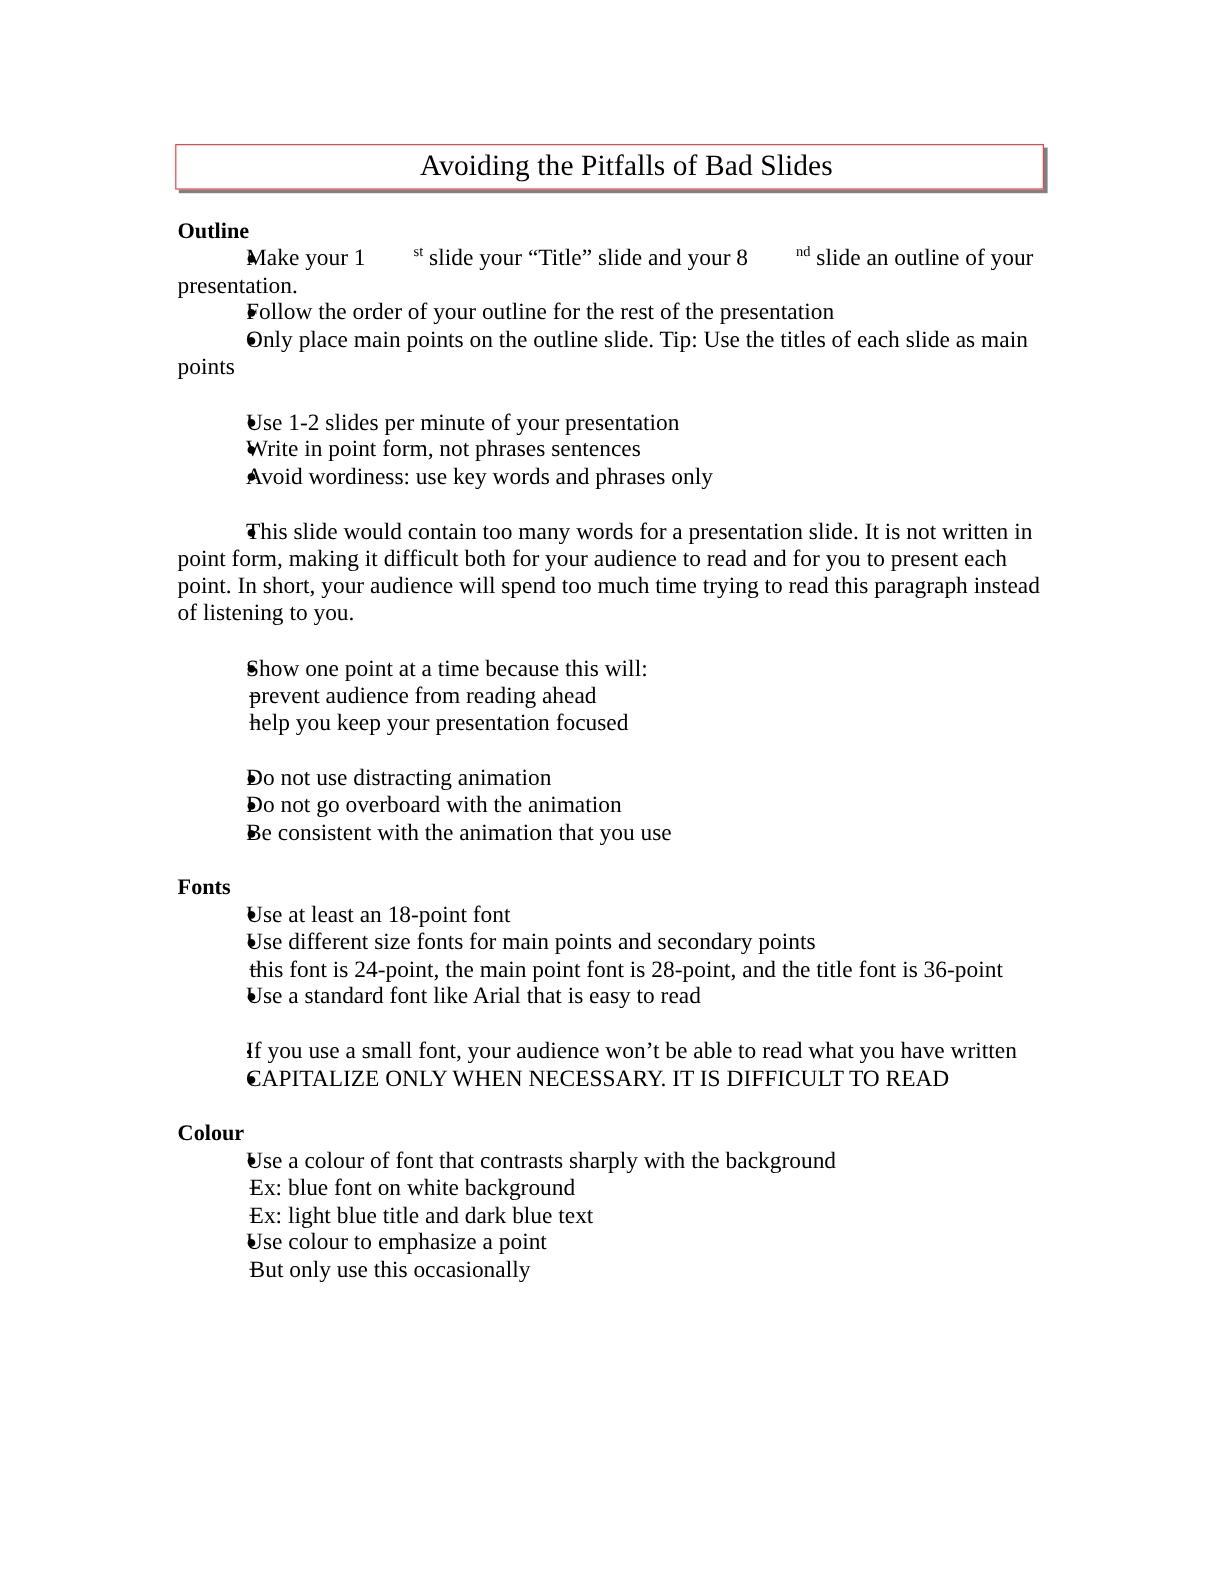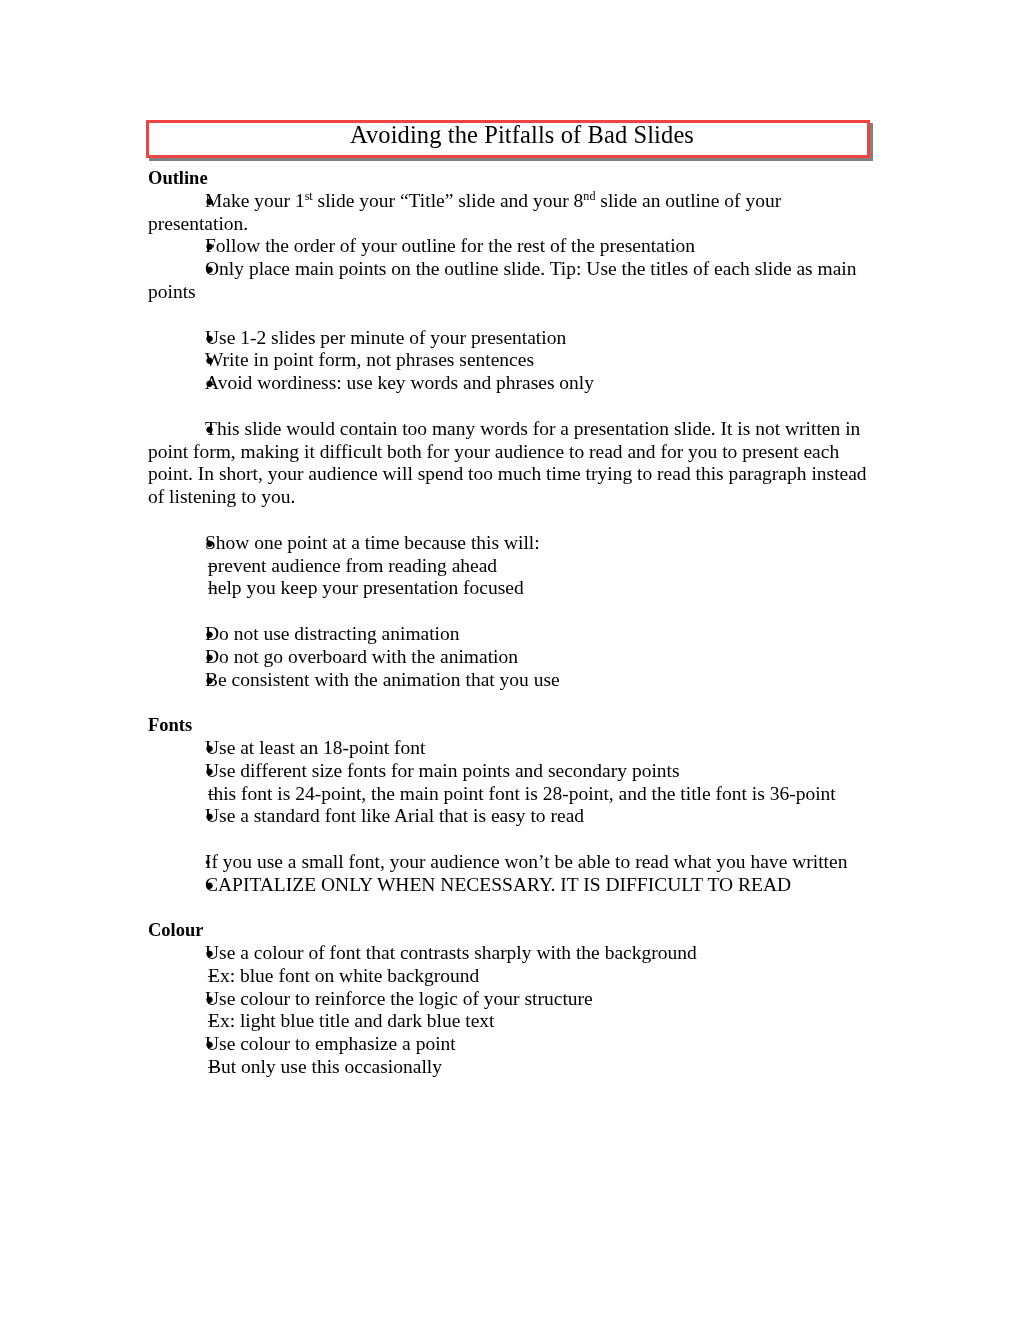--- a/index.html
+++ b/index.html
@@ -24,40 +24,41 @@
   }
 
   
   .title-box {
     position: absolute;
     left: 146px;
     top: 120px;
     width: 724px;
     height: 38px;
     box-sizing: border-box;
-    border: 3px solid #ef4444;
+    border: 1px solid #ef4444;
     background: #ffffff;
     box-shadow: 3px 3px 0 0 #808080;
     display: flex;
+    align-items: center;
     justify-content: center;
     padding-left: 28px;
   }
   .title-text {
     font-size: 24.5px;
     line-height: 1;
     font-weight: normal;
     letter-spacing: 0.1px;
     white-space: nowrap;
   }
 
   
   .content {
     position: absolute;
     left: 148px;
-    top: 167px;
+    top: 182px;
     width: 730px;
     font-size: 19.5px;
     line-height: 22.8px;
   }
 
   .section-heading {
     font-weight: bold;
     font-size: 18.5px;
     line-height: 22.8px;
     margin: 0;
@@ -121,20 +122,21 @@
     text-indent: 60px;
   }
   .item.runover .marker {
     left: 0;
   }
 
   sup {
     font-size: 0.62em;
     vertical-align: super;
     line-height: 0;
+    margin-left: 40px;
   }
 </style>
 </head>
 <body>
 
 <div class="page">
 
   <div class="title-box">
     <div class="title-text">Avoiding the Pitfalls of Bad Slides</div>
   </div>
@@ -165,19 +167,18 @@
       <div class="item runover"><span class="marker marker-bullet"></span><span>Use different size fonts for main points and secondary points</span></div>
       <div class="item runover dash"><span class="marker marker-dash"></span><span>this font is 24-point, the main point font is 28-point, and the title font is 36-point</span></div>
       <div class="item runover"><span class="marker marker-bullet"></span><span>Use a standard font like Arial that is easy to read</span></div>
       <div class="spacer"></div>
       <div class="item runover"><span class="marker marker-bullet-small"></span><span>If you use a small font, your audience won’t be able to read what you have written</span></div>
       <div class="item runover"><span class="marker marker-bullet"></span><span>CAPITALIZE ONLY WHEN NECESSARY.  IT IS DIFFICULT TO READ</span></div>
       <div class="spacer"></div>
       <div class="section-heading">Colour</div>
       <div class="item runover"><span class="marker marker-bullet"></span><span>Use a colour of font that contrasts sharply with the background</span></div>
       <div class="item runover dash"><span class="marker marker-dash"></span><span>Ex: blue font on white background</span></div>
-      <div class="item runover"><span class="marker marker-bullet"></span><span>Use colour to reinforce the logic of your structure</span></div>
       <div class="item runover dash"><span class="marker marker-dash"></span><span>Ex: light blue title and dark blue text</span></div>
       <div class="item runover"><span class="marker marker-bullet"></span><span>Use colour to emphasize a point</span></div>
       <div class="item runover dash"><span class="marker marker-dash"></span><span>But only use this occasionally</span></div>
     </div>
 
 </div>
 
 </body></html>

